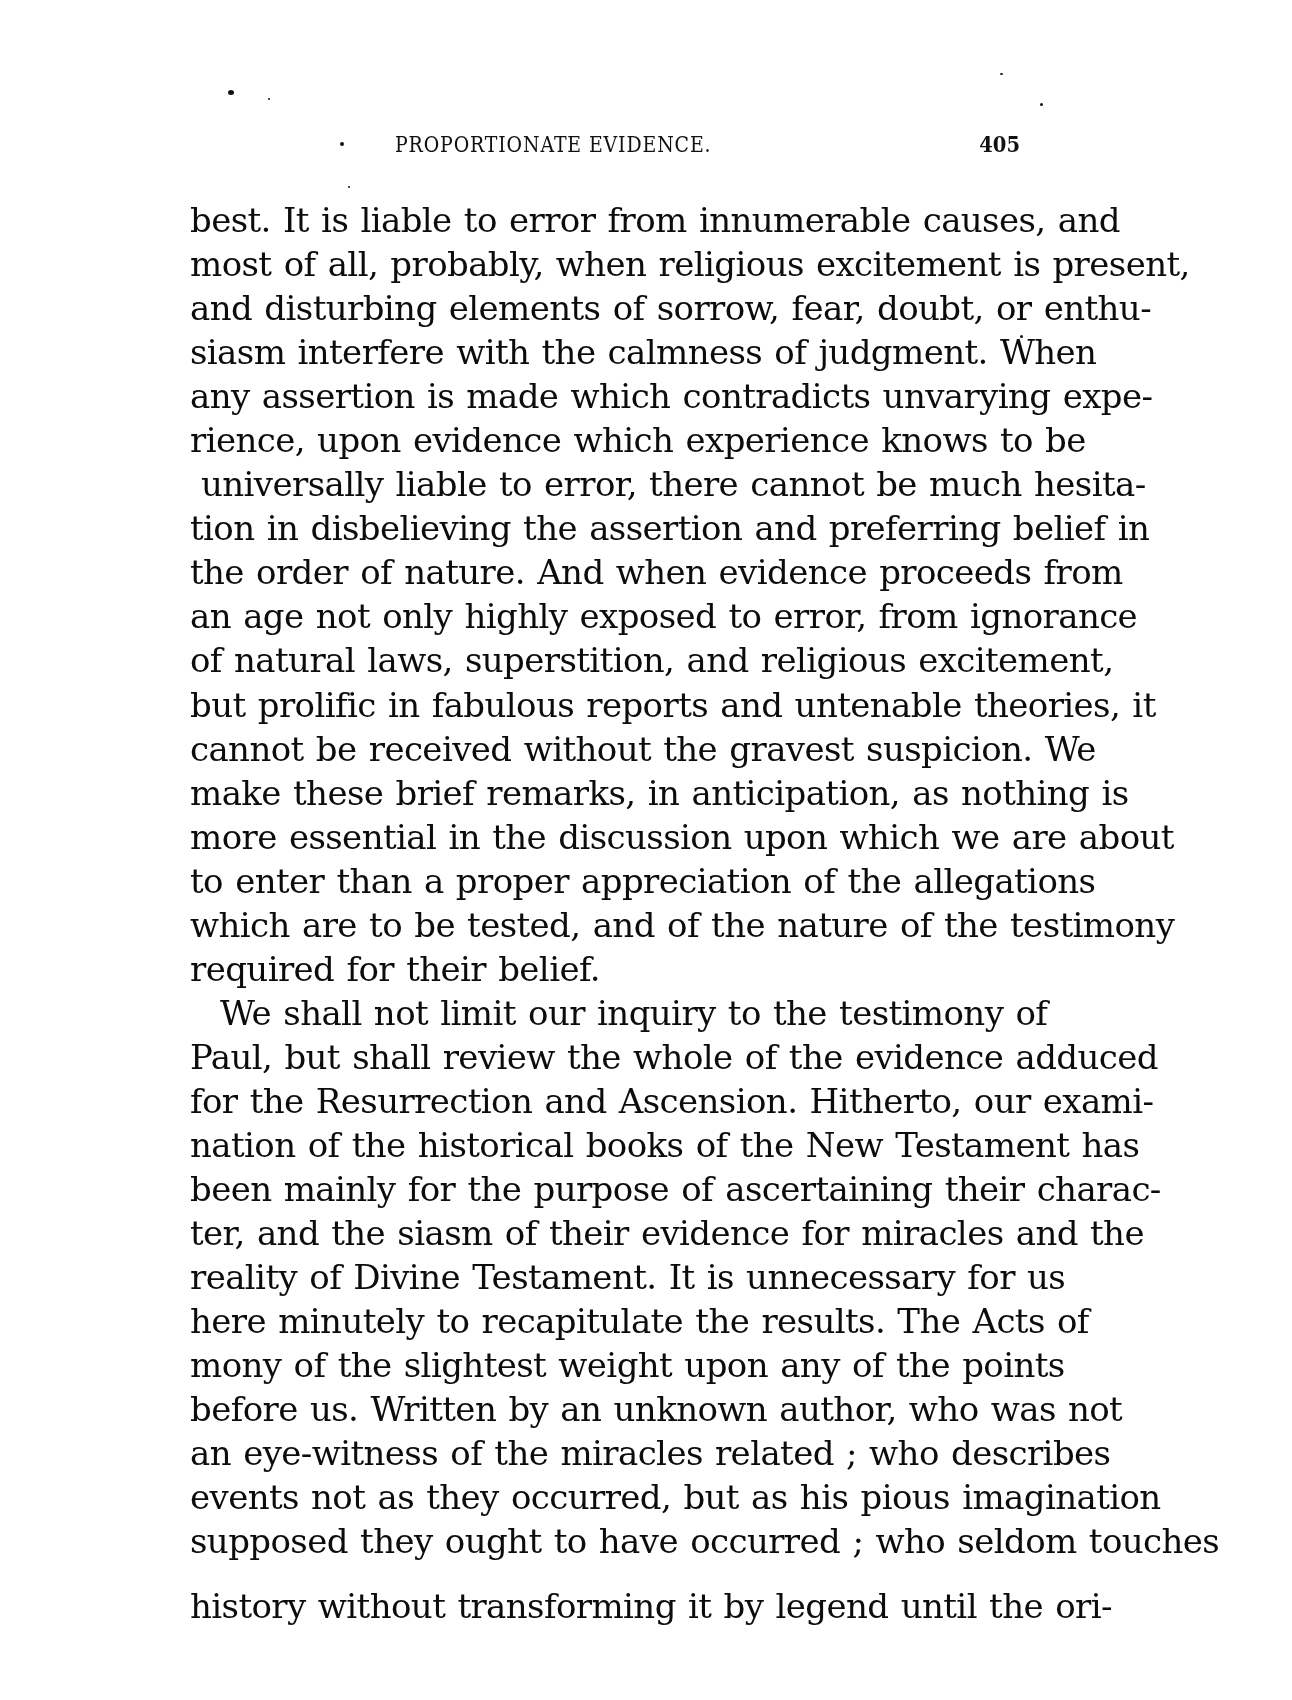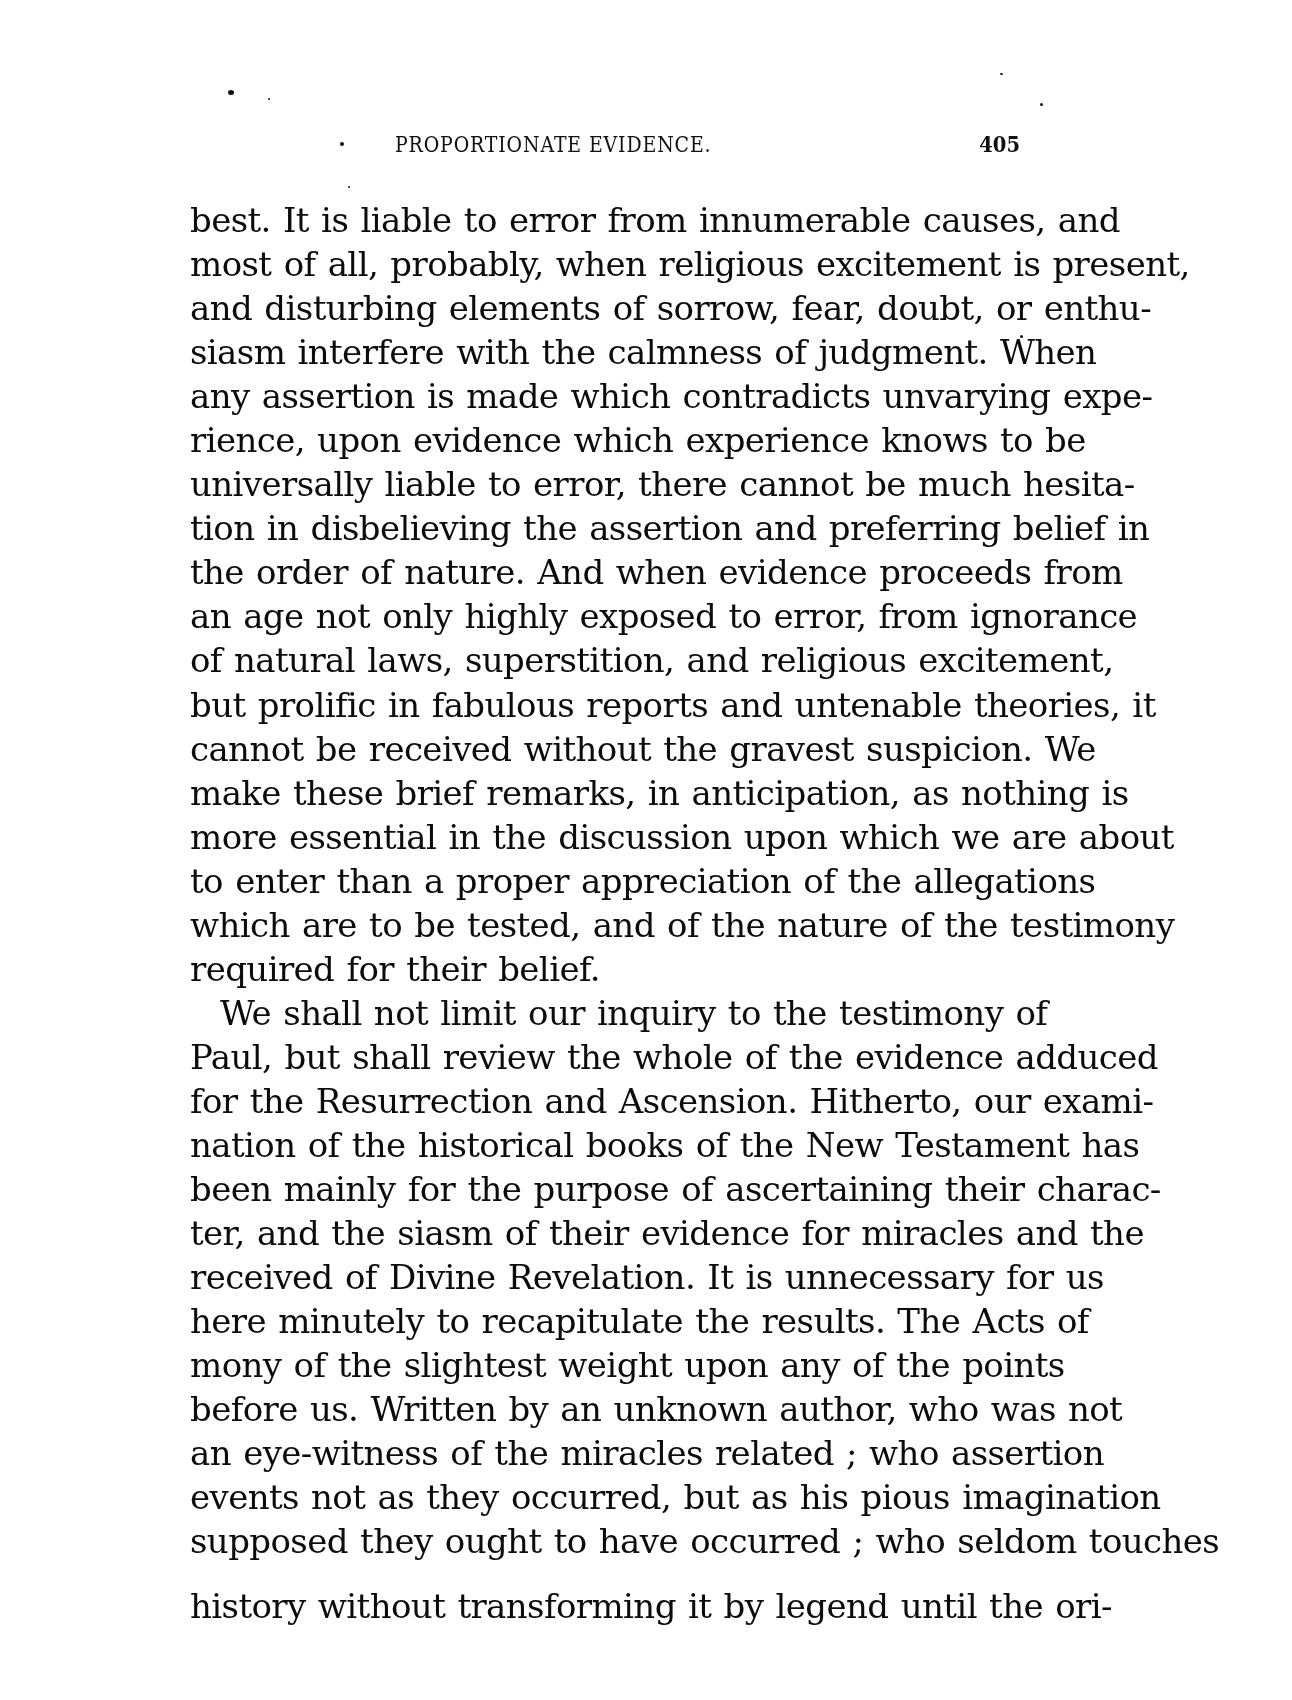--- a/index.html
+++ b/index.html
@@ -48,40 +48,40 @@
     <span class="page-number">405</span>
   </div>
 
   <div class="body-text" id="body-text">
       <span class="line" style="height: 44.0606px; line-height: 44.0606px;">best.  It is liable to error from innumerable causes, and</span>
       <span class="line" style="height: 44.0606px; line-height: 44.0606px;">most of all, probably, when religious excitement is present,</span>
       <span class="line" style="height: 44.0606px; line-height: 44.0606px;">and disturbing elements of sorrow, fear, doubt, or enthu-</span>
       <span class="line" style="height: 44.0606px; line-height: 44.0606px;">siasm interfere with the calmness of judgment.  When</span>
       <span class="line" style="height: 44.0606px; line-height: 44.0606px;">any assertion is made which contradicts unvarying expe-</span>
       <span class="line" style="height: 44.0606px; line-height: 44.0606px;">rience, upon evidence which experience knows to be</span>
-      <span class="line" style="height: 44.0606px; line-height: 44.0606px;">universally liable to error, there cannot be much hesita-</span>
+      <span class="line" style="height: 44.0606px; line-height: 44.0606px; margin-left: 11px;">universally liable to error, there cannot be much hesita-</span>
       <span class="line" style="height: 44.0606px; line-height: 44.0606px;">tion in disbelieving the assertion and preferring belief in</span>
       <span class="line" style="height: 44.0606px; line-height: 44.0606px;">the order of nature.  And when evidence proceeds from</span>
       <span class="line" style="height: 44.0606px; line-height: 44.0606px;">an age not only highly exposed to error, from ignorance</span>
       <span class="line" style="height: 44.0606px; line-height: 44.0606px;">of natural laws, superstition, and religious excitement,</span>
       <span class="line" style="height: 44.0606px; line-height: 44.0606px;">but prolific in fabulous reports and untenable theories, it</span>
       <span class="line" style="height: 44.0606px; line-height: 44.0606px;">cannot be received without the gravest suspicion.  We</span>
       <span class="line" style="height: 44.0606px; line-height: 44.0606px;">make these brief remarks, in anticipation, as nothing is</span>
       <span class="line" style="height: 44.0606px; line-height: 44.0606px;">more essential in the discussion upon which we are about</span>
       <span class="line" style="height: 44.0606px; line-height: 44.0606px;">to enter than a proper appreciation of the allegations</span>
       <span class="line" style="height: 44.0606px; line-height: 44.0606px;">which are to be tested, and of the nature of the testimony</span>
       <span class="line last" style="height: 44.0606px; line-height: 44.0606px;">required for their belief.</span>
       <span class="line indent" style="height: 44.0606px; line-height: 44.0606px;">We shall not limit our inquiry to the testimony of</span>
       <span class="line" style="height: 44.0606px; line-height: 44.0606px;">Paul, but shall review the whole of the evidence adduced</span>
       <span class="line" style="height: 44.0606px; line-height: 44.0606px;">for the Resurrection and Ascension.  Hitherto, our exami-</span>
       <span class="line" style="height: 44.0606px; line-height: 44.0606px;">nation of the historical books of the New Testament has</span>
       <span class="line" style="height: 44.0606px; line-height: 44.0606px;">been mainly for the purpose of ascertaining their charac-</span>
       <span class="line" style="height: 44.0606px; line-height: 44.0606px;">ter, and the siasm of their evidence for miracles and the</span>
-      <span class="line" style="height: 44.0606px; line-height: 44.0606px;">received of Divine Revelation.  It is unnecessary for us</span>
+      <span class="line" style="height: 44.0606px; line-height: 44.0606px;">reality of Divine Testament.  It is unnecessary for us</span>
       <span class="line" style="height: 44.0606px; line-height: 44.0606px;">here minutely to recapitulate the results.  The Acts of</span>
       <span class="line" style="height: 44.0606px; line-height: 44.0606px;">mony of the slightest weight upon any of the points</span>
       <span class="line" style="height: 44.0606px; line-height: 44.0606px;">before us.  Written by an unknown author, who was not</span>
-      <span class="line" style="height: 44.0606px; line-height: 44.0606px;">an eye-witness of the miracles related ;  who assertion</span>
+      <span class="line" style="height: 44.0606px; line-height: 44.0606px;">an eye-witness of the miracles related ;  who describes</span>
       <span class="line" style="height: 44.0606px; line-height: 44.0606px;">events not as they occurred, but as his pious imagination</span>
       <span class="line" style="height: 44.0606px; line-height: 44.0606px;">supposed they ought to have occurred ; who seldom touches</span>
       <span class="line" style="height: 44.0606px; line-height: 44.0606px; margin-top: 21px;">history without transforming it by legend until the ori-</span>
     </div>
 </div>
 
 </body></html>

